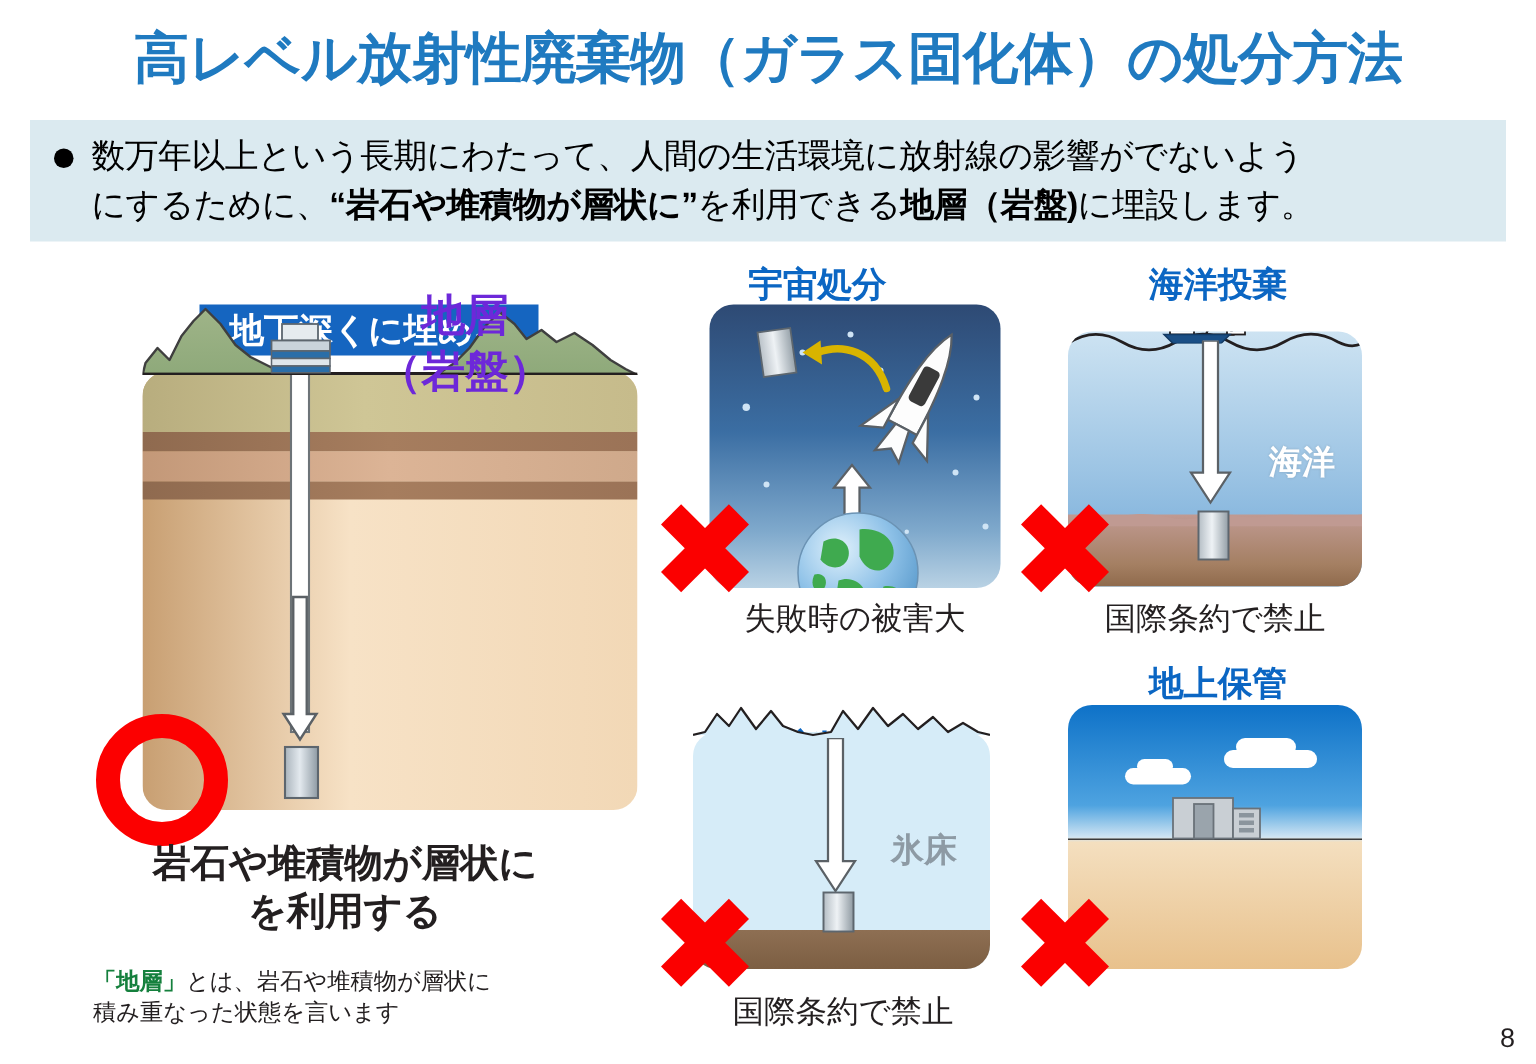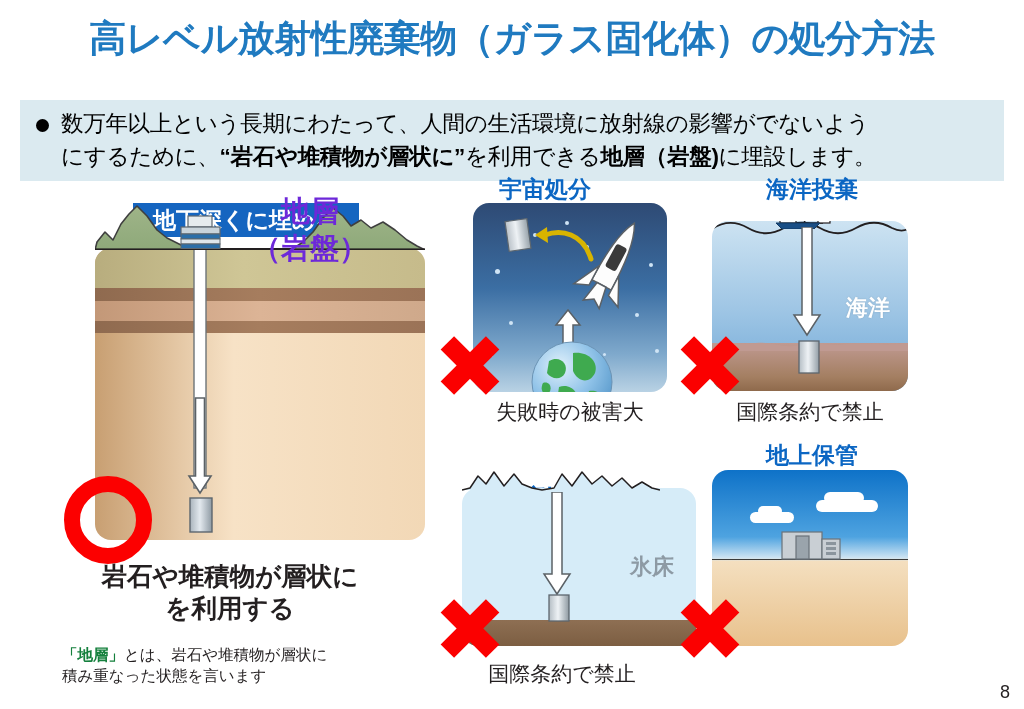--- a/index.html
+++ b/index.html
@@ -19,21 +19,20 @@
     font-size:37px;font-weight:bold;
     color:#1f7ac0;
     letter-spacing:-0.5px;
     white-space:nowrap;
   }
 
   
   .bulletbox{
     position:absolute;left:20px;top:80px;width:984px;height:81px;
     background:#dbeaf0;
-    margin-top:20px;
   }
   .bulletrow{
     position:absolute;left:16px;top:7px;width:960px;
     display:flex;align-items:flex-start;
   }
   .bullet-dot{
     width:13px;height:13px;border-radius:50%;
     background:#000;flex:0 0 auto;margin-top:12px;margin-right:12px;
   }
   .bullet-text{
@@ -102,21 +101,21 @@
   .star{position:absolute;background:#cfe4f5;border-radius:50%;}
 
   
   .ocean{background:linear-gradient(180deg,#cde3f2 0%,#9cc4e4 55%,#6fa7d6 100%);}
   .seabed{position:absolute;left:0;bottom:0;width:100%;height:48px;
     background:linear-gradient(180deg,#c09a92 0%,#a47f62 70%,#8f6a4c 100%);}
   .oc-word{position:absolute;color:#ffffff;font-size:22px;font-weight:bold;
     text-shadow:0 0 2px rgba(0,0,0,.15);}
 
   
-  .ice{background:#d6ecf8;padding-left:36px;}
+  .ice{background:#d6ecf8;}
   .ice-ground{position:absolute;left:0;bottom:0;width:100%;height:26px;
     background:linear-gradient(180deg,#8e6f53 0%,#7c5e42 100%);}
   .ice-word{position:absolute;color:#8d9aa4;font-size:22px;font-weight:bold;}
 
   
   .ground{background:linear-gradient(180deg,#0e72c8 0%,#4ea3e0 38%,#cfe4f2 50%,#f4dfbf 52%,#e8c18c 100%);}
   .gline{position:absolute;left:0;width:100%;height:1px;background:#3a3a3a;}
   .cloud{position:absolute;background:#ffffff;border-radius:20px;}
 </style>
 </head>

